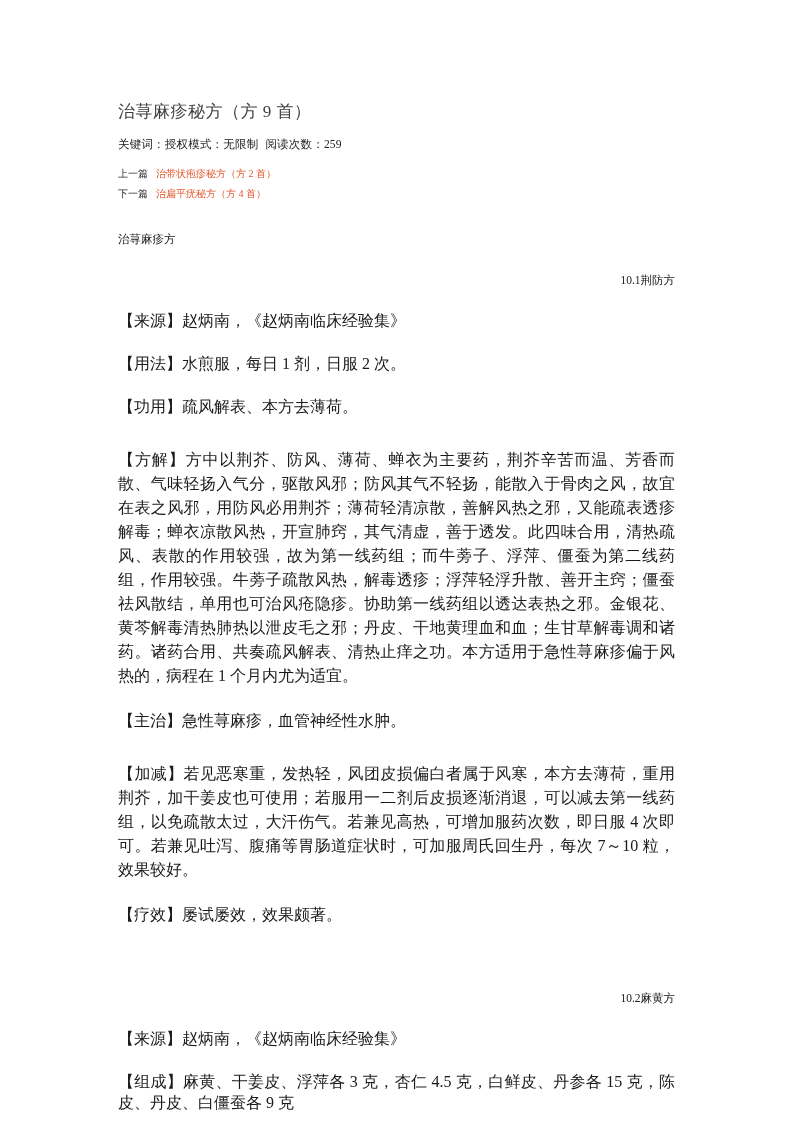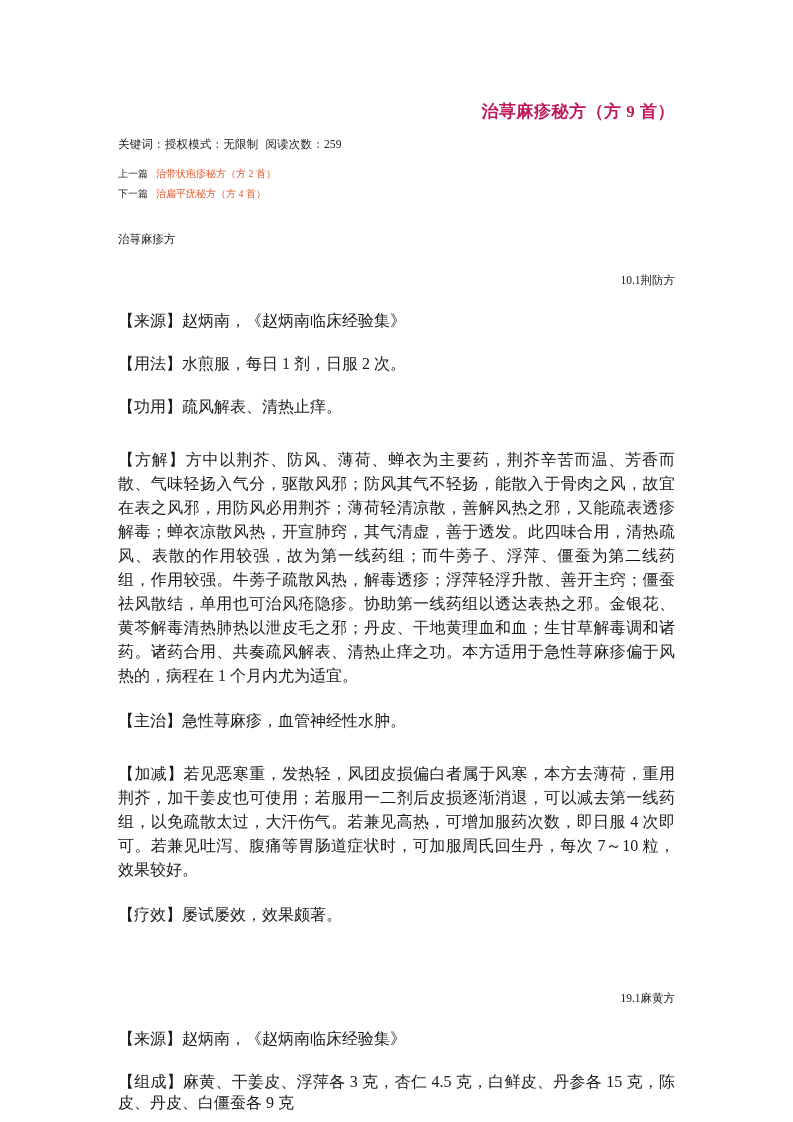--- a/index.html
+++ b/index.html
@@ -14,24 +14,24 @@
     color: #1a1a1a;
   }
   .page {
     position: relative;
     width: 793px;
     height: 1122px;
     box-sizing: border-box;
     padding: 100px 118px 0 118px;
   }
   .doc-title {
-    text-align: right;
+    text-align: left;
     font-size: 17px;
-    font-weight: bold;
-    color: #be185d;
+    font-weight: normal;
+    color: #404040;
     letter-spacing: 0.5px;
     margin: 0 0 14px 0;
   }
   .meta-line {
     text-align: left;
     font-size: 11.5px;
     color: #222;
     margin: 0 0 12px 0;
     letter-spacing: 0.2px;
   }
@@ -109,39 +109,39 @@
     <span class="num">10.1</span><span>荆防方</span>
   </div>
 
   <p class="body-text">
     <span>【来源】</span><span>赵炳南，《赵炳南临床经验集》</span>
   </p>
   <p class="body-text">
     <span>【用法】</span><span>水煎服，每日 1 剂，日服 2 次。</span>
   </p>
   <p class="body-text">
-    <span>【功用】</span><span>疏风解表、清热止痒。</span>
+    <span>【功用】</span><span>疏风解表、本方去薄荷。</span>
   </p>
   <p class="body-text long">
     <span>【方解】</span><span>方中以荆芥、防风、薄荷、蝉衣为主要药，荆芥辛苦而温、芳香而散、气味轻扬入气分，驱散风邪；防风其气不轻扬，能散入于骨肉之风，故宜在表之风邪，用防风必用荆芥；薄荷轻清凉散，善解风热之邪，又能疏表透疹解毒；蝉衣凉散风热，开宣肺窍，其气清虚，善于透发。此四味合用，清热疏风、表散的作用较强，故为第一线药组；而牛蒡子、浮萍、僵蚕为第二线药组，作用较强。牛蒡子疏散风热，解毒透疹；浮萍轻浮升散、善开主窍；僵蚕祛风散结，单用也可治风疮隐疹。协助第一线药组以透达表热之邪。金银花、黄芩解毒清热肺热以泄皮毛之邪；丹皮、干地黄理血和血；生甘草解毒调和诸药。诸药合用、共奏疏风解表、清热止痒之功。本方适用于急性荨麻疹偏于风热的，病程在 1 个月内尤为适宜。</span>
   </p>
   <p class="body-text">
     <span>【主治】</span><span>急性荨麻疹，血管神经性水肿。</span>
   </p>
   <p class="body-text long">
     <span>【加减】</span><span>若见恶寒重，发热轻，风团皮损偏白者属于风寒，本方去薄荷，重用荆芥，加干姜皮也可使用；若服用一二剂后皮损逐渐消退，可以减去第一线药组，以免疏散太过，大汗伤气。若兼见高热，可增加服药次数，即日服 4 次即可。若兼见吐泻、腹痛等胃肠道症状时，可加服周氏回生丹，每次 7～10 粒，效果较好。</span>
   </p>
   <p class="body-text">
     <span>【疗效】</span><span>屡试屡效，效果颇著。</span>
   </p>
 
   <div class="gap-block"></div>
 
   <div class="formula-title">
-    <span class="num">19.1</span><span>麻黄方</span>
+    <span class="num">10.2</span><span>麻黄方</span>
   </div>
 
   <p class="body-text">
     <span>【来源】</span><span>赵炳南，《赵炳南临床经验集》</span>
   </p>
   <p class="body-text">
     <span>【组成】</span><span>麻黄、干姜皮、浮萍各 3 克，杏仁 4.5 克，白鲜皮、丹参各 15 克，陈皮、丹皮、白僵蚕各 9 克</span>
   </p>
   <p class="body-text">
     <span>【用法】</span><span>水煎服，每日 1 剂，日服 2 次。</span>

